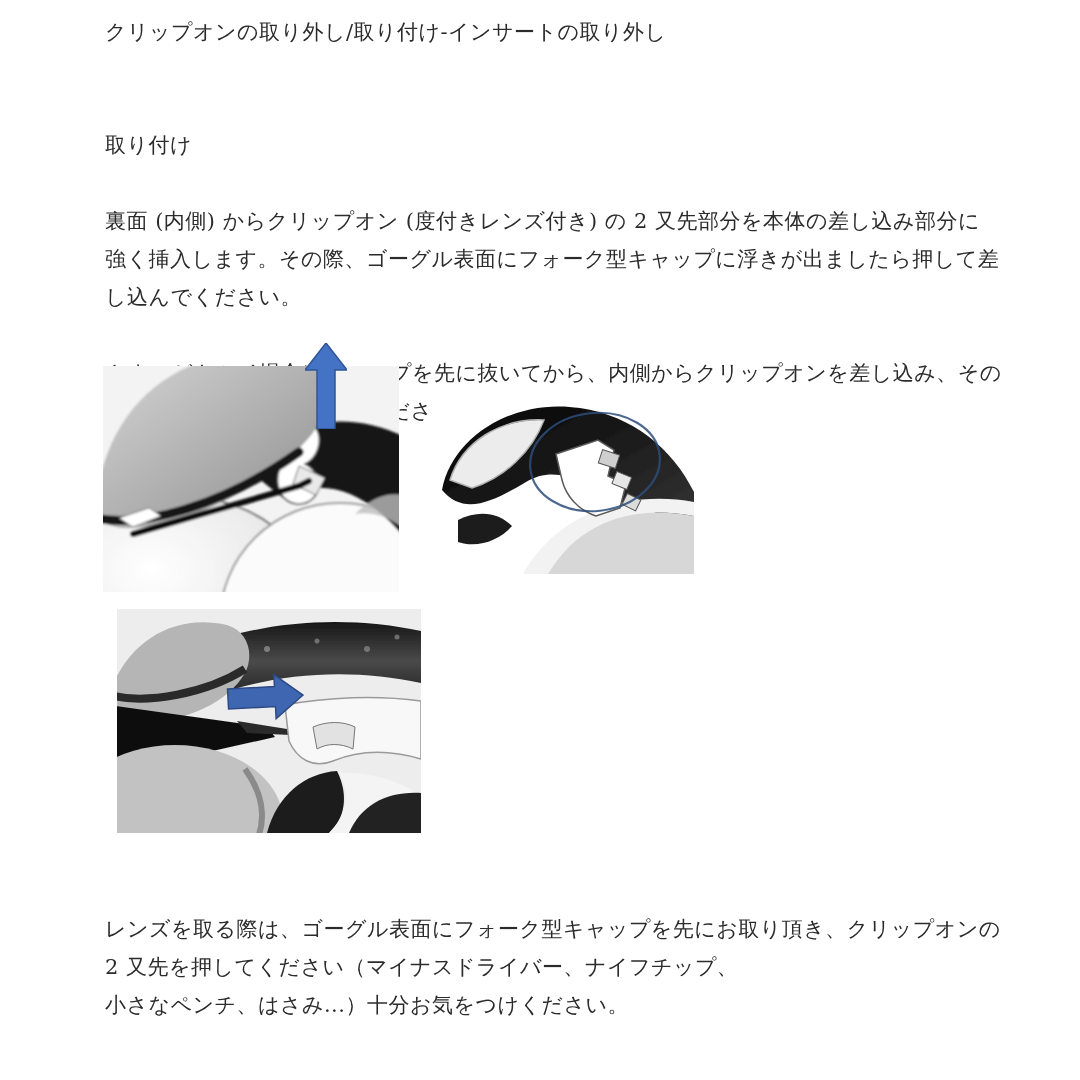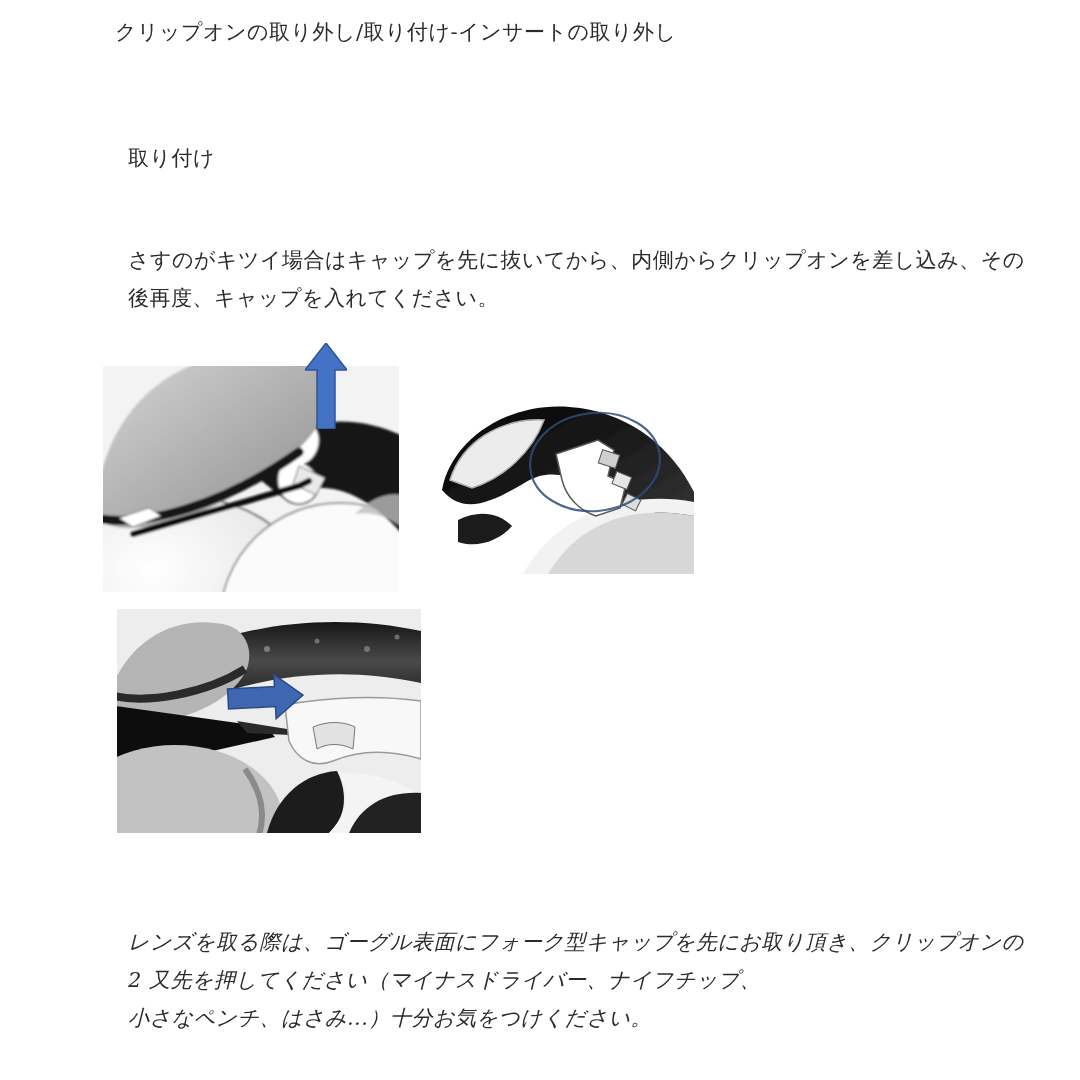--- a/index.html
+++ b/index.html
@@ -2,45 +2,48 @@
 <html><head>
 <meta charset="utf-8">
 <style>
   html,body { margin:0; padding:0; background:#ffffff; }
   .page {
     position:relative; width:1080px; height:1080px; background:#ffffff;
     font-family:"DejaVu Serif","Liberation Serif",serif;
     color:#2b2b2b; overflow:hidden;
   }
   .txt {
-    position:absolute; left:115px; width:950px;
+    position:absolute; left:105px; width:950px;
     font-size:21px; line-height:38px; letter-spacing:0.5px;
     white-space:pre-line; margin:0;
   }
-  .block p { margin:13px; white-space:pre-line; }
+  .block p { margin:0; white-space:pre-line; }
   #title-line   { top:13px; }
   #attach-block { top:88px; }
-  #remove-block { top:872px;font-style:italic; }
+  #remove-block { top:872px; }
   #closing-line { top:1022px; }
   .fig { position:absolute; overflow:hidden; }
   .fig svg { display:block; }
   #fig1 { left:103px; top:366px; width:296px; height:226px; }
   #arrow-up { position:absolute; left:305px; top:343px; width:42px; height:86px; z-index:3; }
   #fig2 { left:428px; top:392px; width:266px; height:182px; }
   #fig3 { left:117px; top:609px; width:304px; height:224px; }
 </style>
 </head>
 <body>
 
 <div class="page">
 
   <p class="txt" id="title-line">クリップオンの取り外し/取り付け-インサートの取り外し</p>
 
   <div class="txt block" id="attach-block">
     <p>取り付け</p>
+    <p>裏面 (内側) からクリップオン (度付きレンズ付き) の 2 又先部分を本体の差し込み部分に
+強く挿入します。その際、ゴーグル表面にフォーク型キャップに浮きが出ましたら押して差
+し込んでください。</p>
     <p>さすのがキツイ場合はキャップを先に抜いてから、内側からクリップオンを差し込み、その
 後再度、キャップを入れてください。</p>
   </div>
 
   <div class="fig" id="fig1">
     <svg viewBox="0 0 296 226" width="296" height="226">
       <defs>
         <linearGradient id="f1finger" x1="0" y1="0" x2="1" y2="1">
           <stop offset="0" stop-color="#d6d6d6"></stop>
             <stop offset="1" stop-color="#8d8d8d"></stop>

